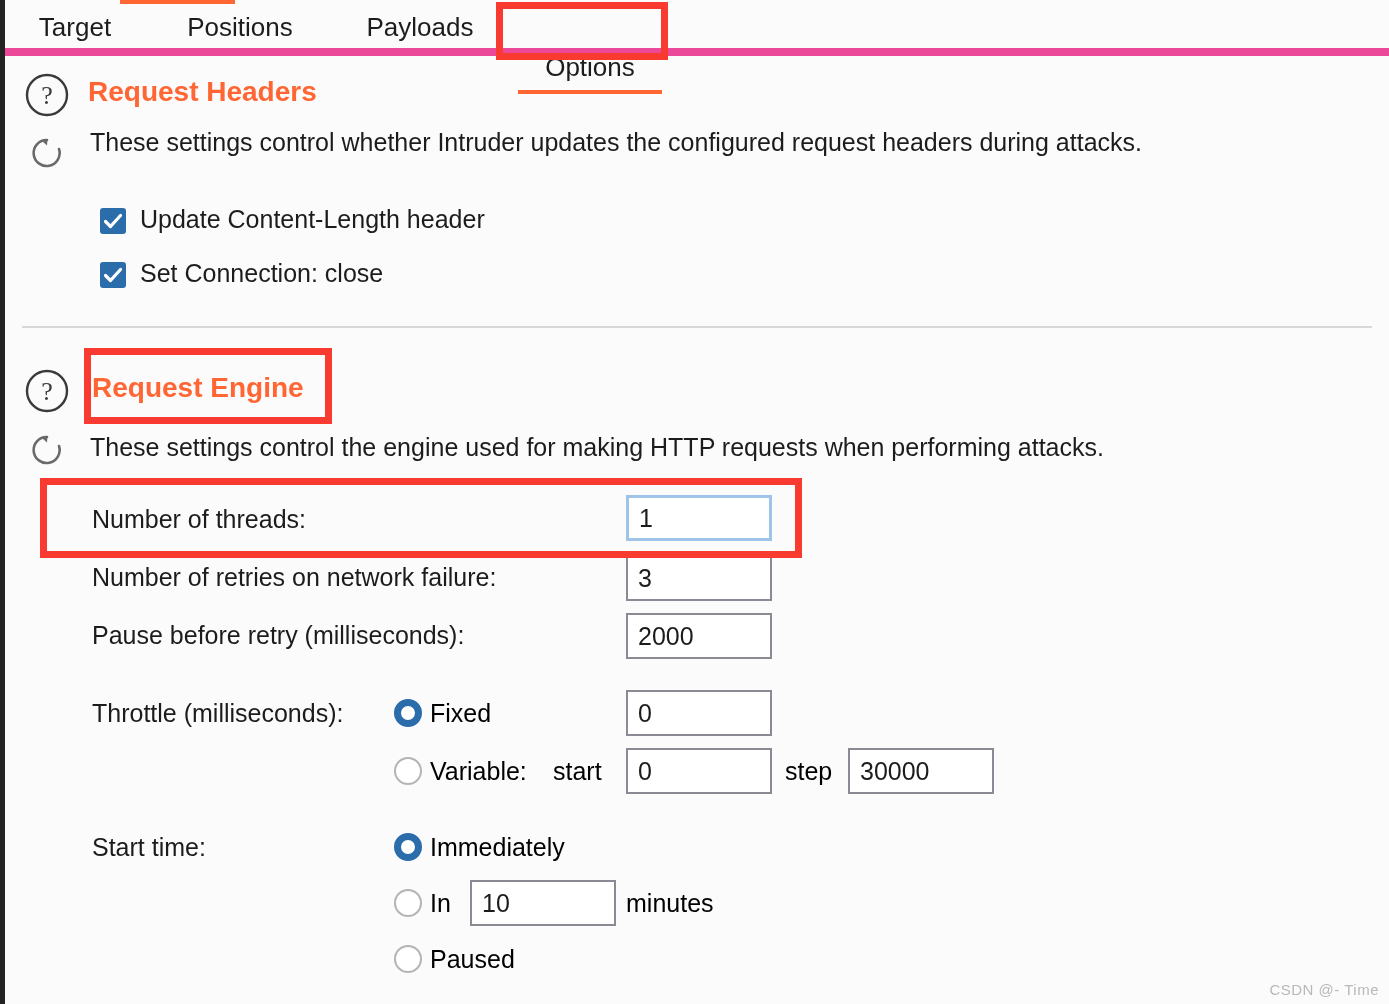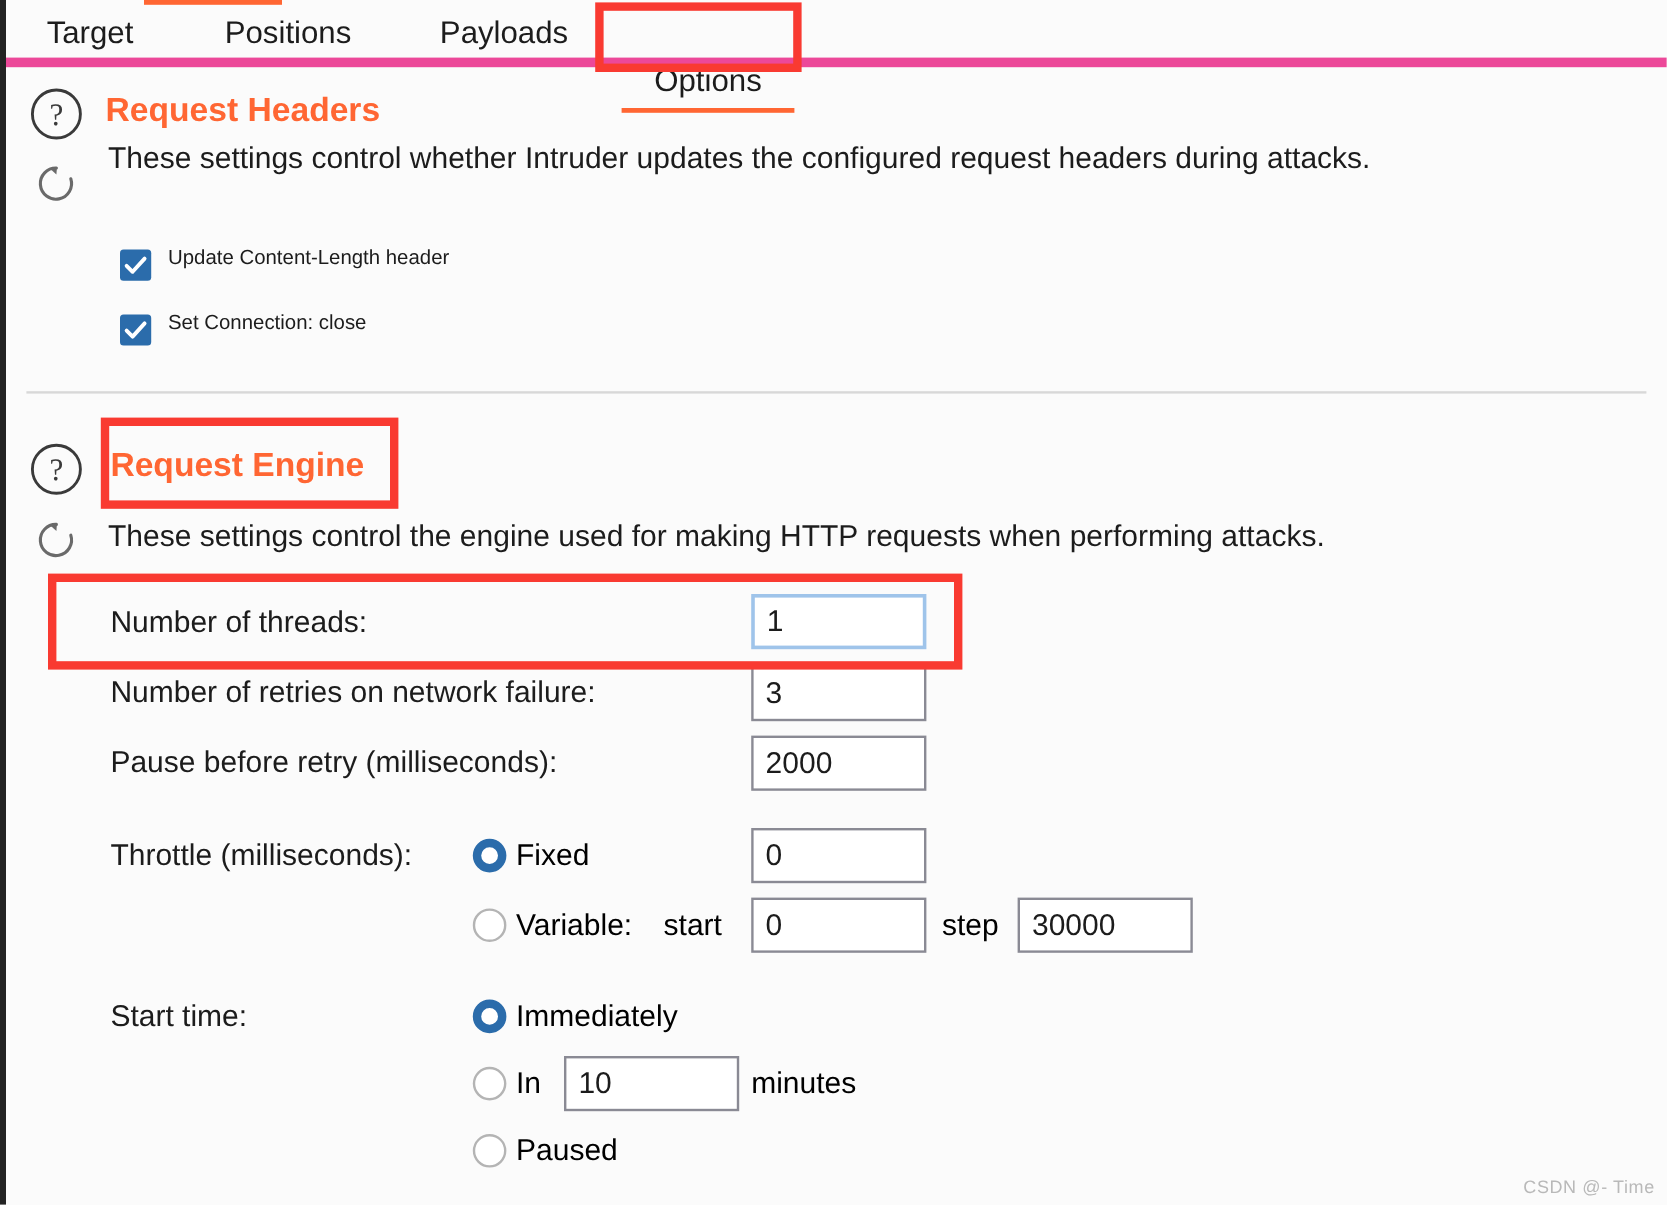--- a/index.html
+++ b/index.html
@@ -119,21 +119,21 @@
     position: absolute;
     left: 0; top: 3px;
     width: 26px; height: 26px;
     background: #2b6cab;
     border-radius: 3px;
   }
   .checkbox svg { display: block; }
   .cbrow .cblabel {
     position: absolute;
     left: 40px; top: 0;
-    font-size: 17px;
+    font-size: 25px;
     white-space: nowrap;
     color: #1c1c1c;
   }
 
   
   .tinput {
     position: absolute;
     box-sizing: border-box;
     background: #ffffff;
     border: 2px solid #8a8a94;
@@ -217,21 +217,21 @@
 
 <div class="icon-refresh" style="left:27px; top:133px;">
   <svg width="40" height="40" viewBox="0 0 40 40">
     <path d="M20 7 A13 13 0 1 0 32 16" fill="none" stroke="#6a6a6a" stroke-width="2.6" stroke-linecap="round"></path>
     <path d="M14.5 7.5 L20.5 6.2 L20 12.4 Z" fill="#6a6a6a"></path>
   </svg>
 </div>
 
 <div class="section-title" style="left:88px; top:76px;">Request Headers</div>
 
-<div class="section-desc" style="left:90px; top:118px;">These settings control whether Intruder updates the configured request headers during attacks.</div>
+<div class="section-desc" style="left:90px; top:128px;">These settings control whether Intruder updates the configured request headers during attacks.</div>
 
 <div class="cbrow" style="left:100px; top:205px;">
   <span class="checkbox">
     <svg width="26" height="26" viewBox="0 0 26 26">
       <path d="M5.5 13.5 L10.5 18.5 L20.5 7.5" fill="none" stroke="#ffffff" stroke-width="3.2" stroke-linecap="round" stroke-linejoin="round"></path>
     </svg>
   </span>
   <span class="cblabel">Update Content-Length header</span>
 </div>
 

